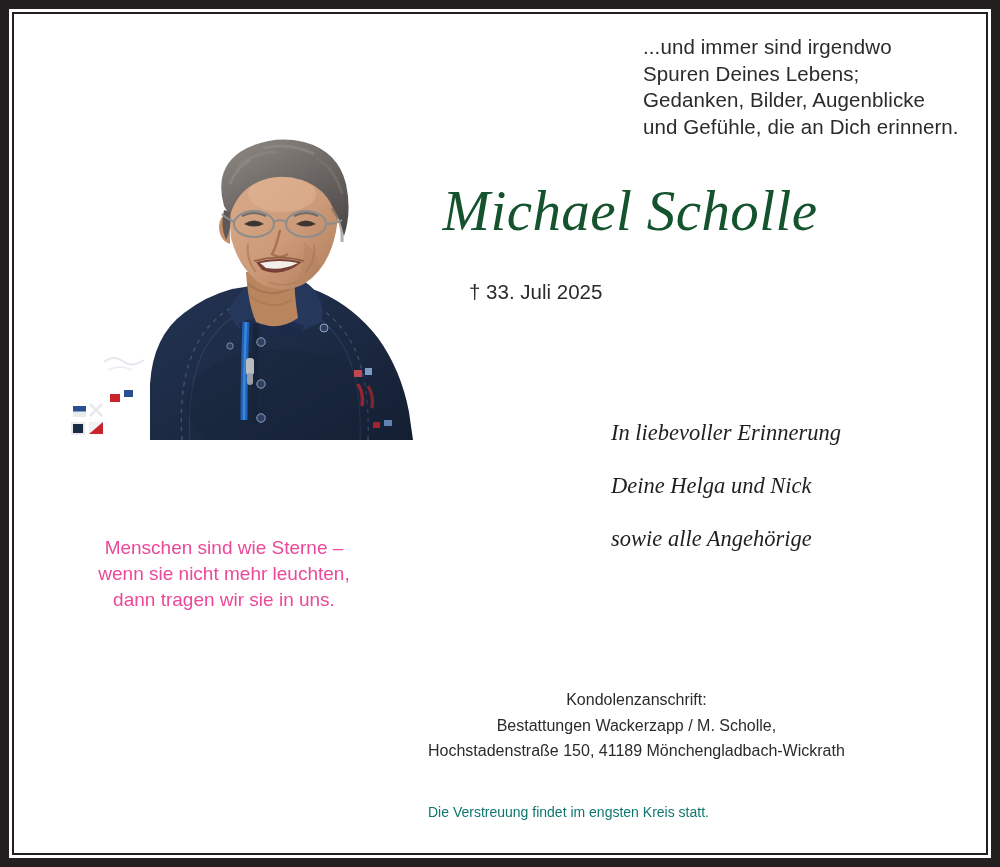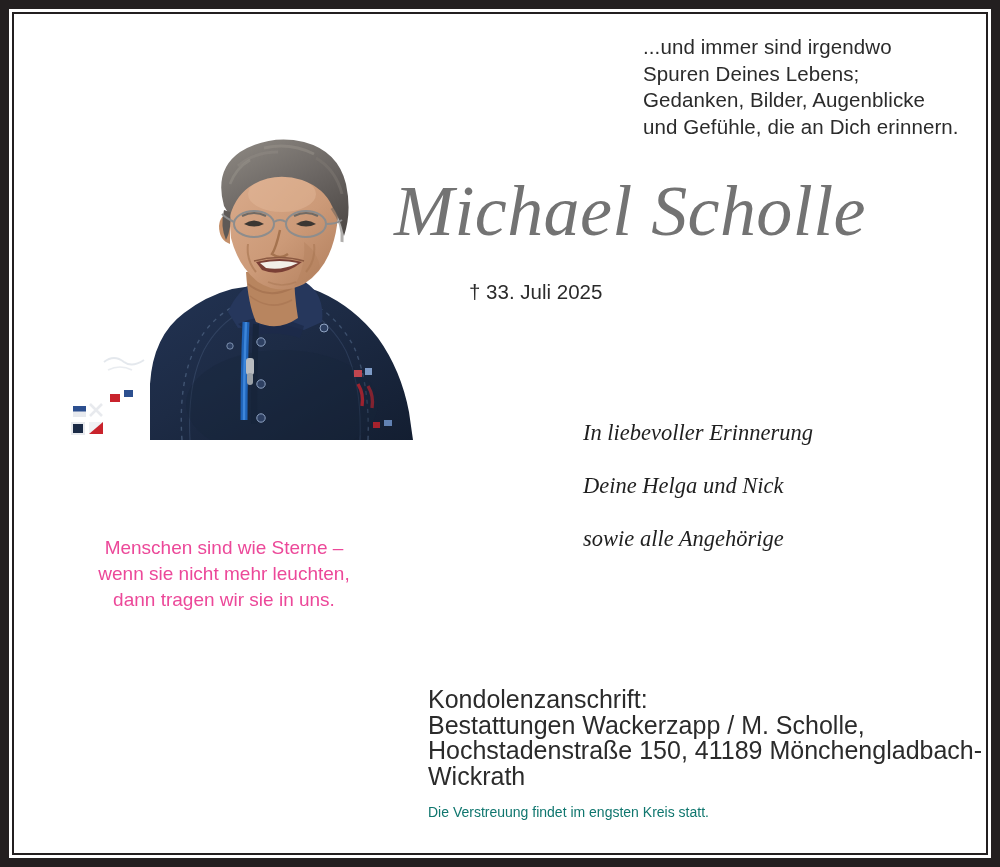--- a/index.html
+++ b/index.html
@@ -64,23 +64,23 @@
     position: absolute;
     left: 0;
     top: 166px;
     width: 972px;
     text-align: center;
     padding-left: 260px;
     box-sizing: border-box;
     font-family: "Liberation Serif", "DejaVu Serif", serif;
     font-style: italic;
     font-weight: 400;
-    font-size: 72px;
+    font-size: 57px;
     line-height: 62px;
-    color: #737373;
+    color: #14532d;
     letter-spacing: .4px;
   }
 
   .dates {
     position: absolute;
     left: 455px;
     top: 265px;
     width: 440px;
     display: flex;
     justify-content: space-between;
@@ -93,44 +93,45 @@
   .dedication {
     position: absolute;
     left: 569px;
     top: 405px;
     font-family: "Liberation Serif", "DejaVu Serif", serif;
     font-style: italic;
     font-size: 22.5px;
     line-height: 28px;
     color: #1f1f1f;
   }
-  .dedication .ded-line { margin-bottom: 25px; }
+  .dedication .ded-line { margin-bottom: 25px; margin-left: 28px; }
   .dedication .ded-line.tight { margin-bottom: 0; }
   .dedication .ded-line:last-child { margin-bottom: 0; }
 
   .star-quote {
     position: absolute;
     left: 12px;
     top: 521px;
     width: 396px;
     text-align: center;
     color: #ec4899;
     font-size: 19px;
     line-height: 26px;
     white-space: pre-line;
   }
 
   .condolence {
     position: absolute;
     left: 414px;
     top: 673px;
     color: #2b2b2b;
-    font-size: 25px;
+    font-size: 16px;
     line-height: 25.5px;
     white-space: pre-line;
+    text-align: center;
   }
 
   .scattering {
     position: absolute;
     left: 414px;
     top: 786px;
     color: #0f766e;
     font-size: 14px;
     line-height: 25.5px;
   }

